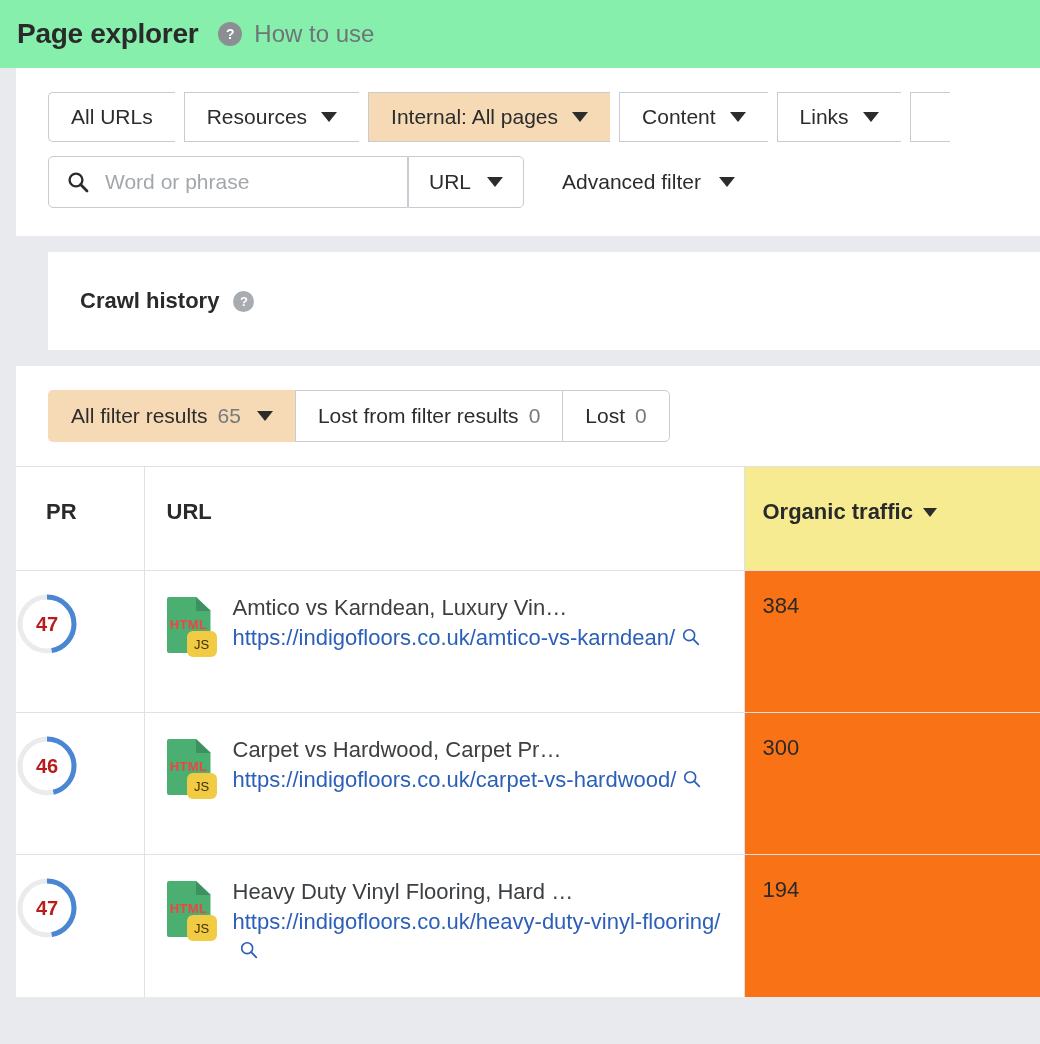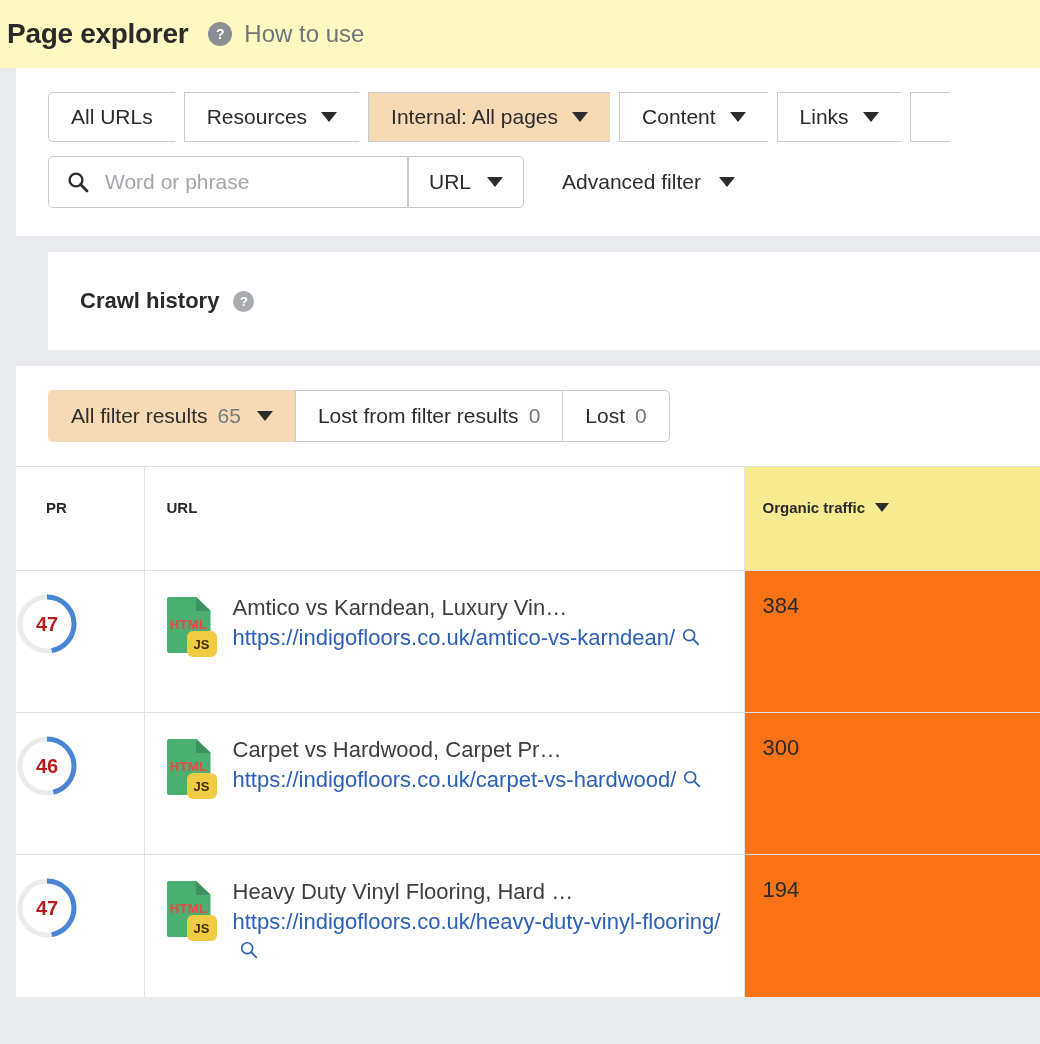--- a/index.html
+++ b/index.html
@@ -10,22 +10,22 @@
     font-family: "Liberation Sans", sans-serif;
     -webkit-font-smoothing: antialiased;
     overflow: hidden;
   }
 
   
   .page-header {
     height: 68px;
     display: flex;
     align-items: center;
-    padding-left: 7px;
-    background: #fef9c3;
+    padding-left: 17px;
+    background: #86efac;
   }
   .page-title {
     font-size: 28px;
     font-weight: bold;
     color: #2a2a2a;
     letter-spacing: -0.3px;
   }
   .help-dot {
     width: 24px; height: 24px;
     border-radius: 50%;
@@ -185,21 +185,21 @@
     border-right: 1px solid #dfe1e4;
     vertical-align: top;
     text-align: left;
   }
   th.col-pr, td.col-pr { width: 128px; }
   th.col-url, td.col-url { width: 600px; }
   th.col-traffic, td.col-traffic { width: 296px; border-right: none; }
 
   th {
     height: 104px;
-    font-size: 15px;
+    font-size: 22px;
     font-weight: bold;
     color: #2a2a2a;
     padding: 32px 0 0 30px;
   }
   th.col-pr { padding-left: 30px; }
   th.col-url { padding-left: 22px; }
   th.col-traffic {
     background: #f7eb92;
     padding-left: 18px;
   }
@@ -260,21 +260,21 @@
     letter-spacing: 0.3px;
   }
   .file-icon .js-badge {
     position: absolute;
     right: -2px; bottom: -2px;
     width: 30px; height: 26px;
     background: #f2cb45;
     border-radius: 6px;
     color: #3d3000;
     font-size: 13px;
-    font-weight: bold;
+    font-weight: normal;
     display: flex; align-items: center; justify-content: center;
   }
   .url-texts { margin-left: 18px; min-width: 0; flex: 1 1 auto; }
   .url-title {
     font-size: 22px;
     color: #3c4043;
     line-height: 1.35;
     white-space: nowrap;
   }
   .url-link {

